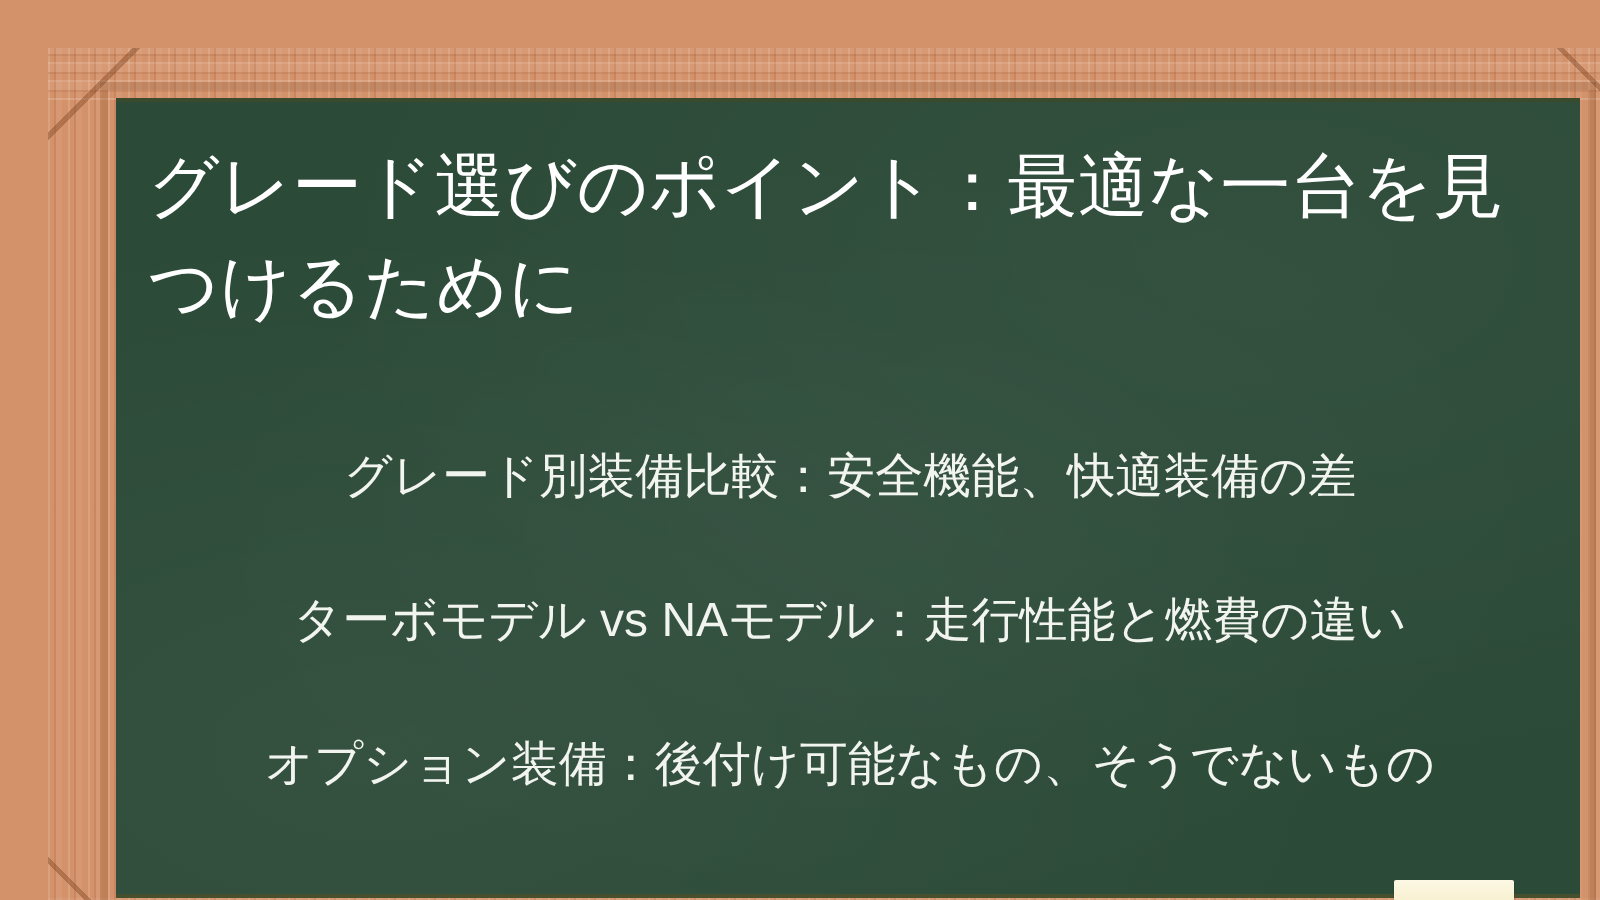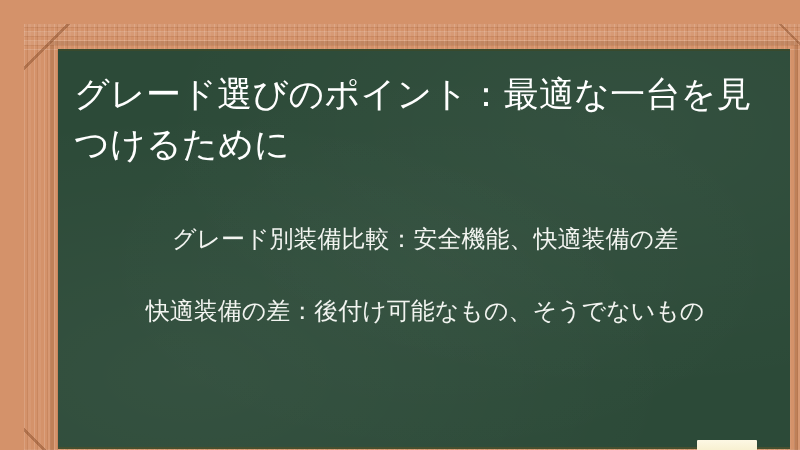--- a/index.html
+++ b/index.html
@@ -144,20 +144,21 @@
   <div id="frame-inner-shadow"></div>
 
   <div id="chalkboard">
     <div id="chalk-dust"></div>
 
     <div id="board-text">
       <h1 id="slide-title">グレード選びのポイント：最適な一台を見つけるために</h1>
 
       <ul id="bullet-list">
         <li class="bullet-item">グレード別装備比較：安全機能、快適装備の差</li>
-        <li class="bullet-item">快適装備の差：後付け可能なもの、そうでないもの</li>
+        <li class="bullet-item">ターボモデル vs NAモデル：走行性能と燃費の違い</li>
+        <li class="bullet-item">オプション装備：後付け可能なもの、そうでないもの</li>
       </ul>
     </div>
   </div>
 
   <div id="chalk-stick"></div>
 
 </div>
 
 </body></html>

